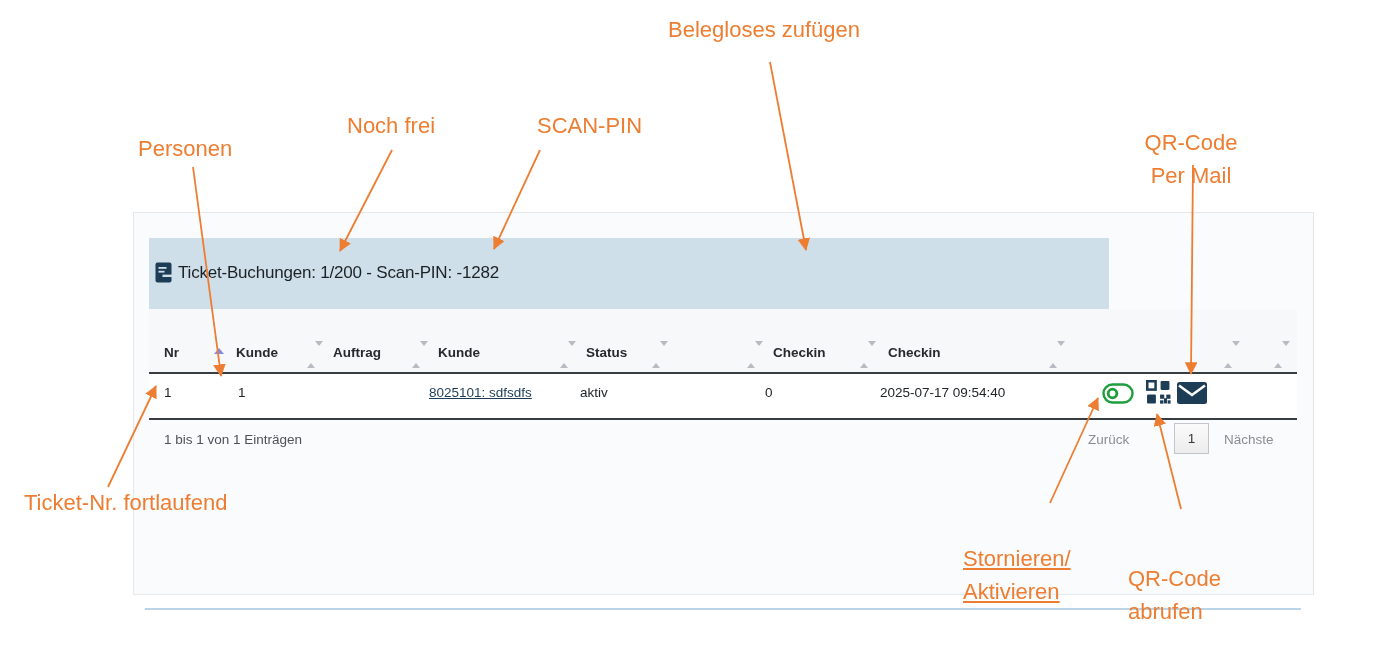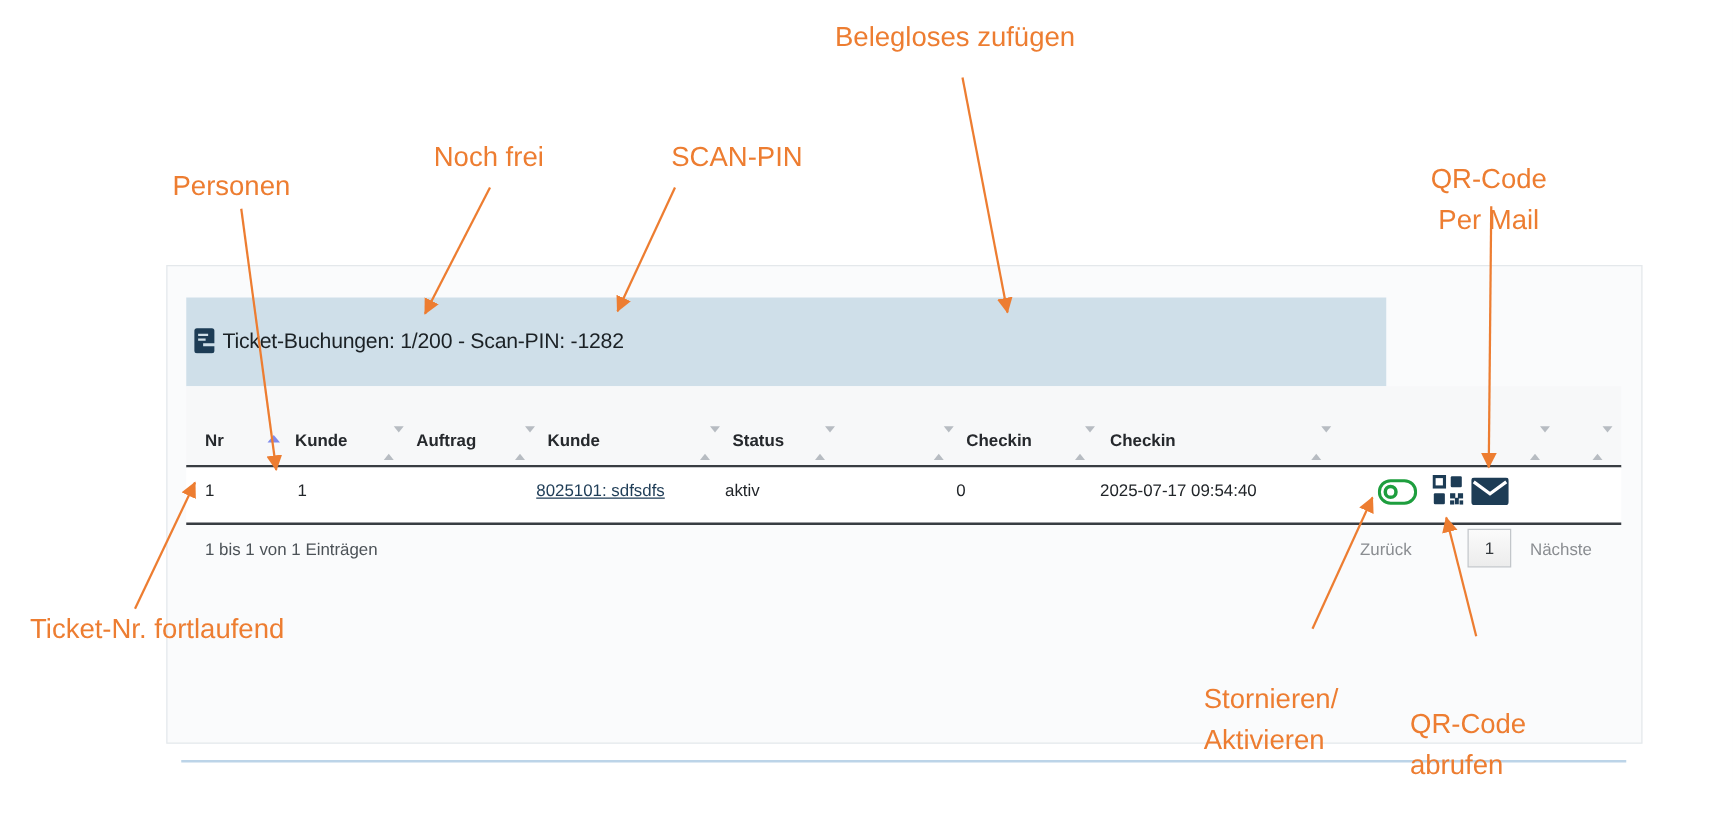--- a/index.html
+++ b/index.html
@@ -81,21 +81,21 @@
 </div>
 
 <div class="ann" style="left:347px; top:112px;">Noch frei</div>
 
 <div class="ann" style="left:537px; top:112px;">SCAN-PIN</div>
 
 <div class="ann" style="left:138px; top:135px;">Personen</div>
 
 <div class="ann" style="left:24px; top:489px;">Ticket-Nr. fortlaufend</div>
 
-<div class="ann two" style="left:963px; top:502px;">
+<div class="ann two" style="left:963px; top:502px;text-decoration:underline;">
   <span class="l2">Stornieren/</span>
   <span class="l2">Aktivieren</span>
 </div>
 
 <div class="ann two" style="left:1128px; top:522px;">
   <span class="l2">QR-Code</span>
   <span class="l2">abrufen</span>
 </div>
 
 <div class="panel">

